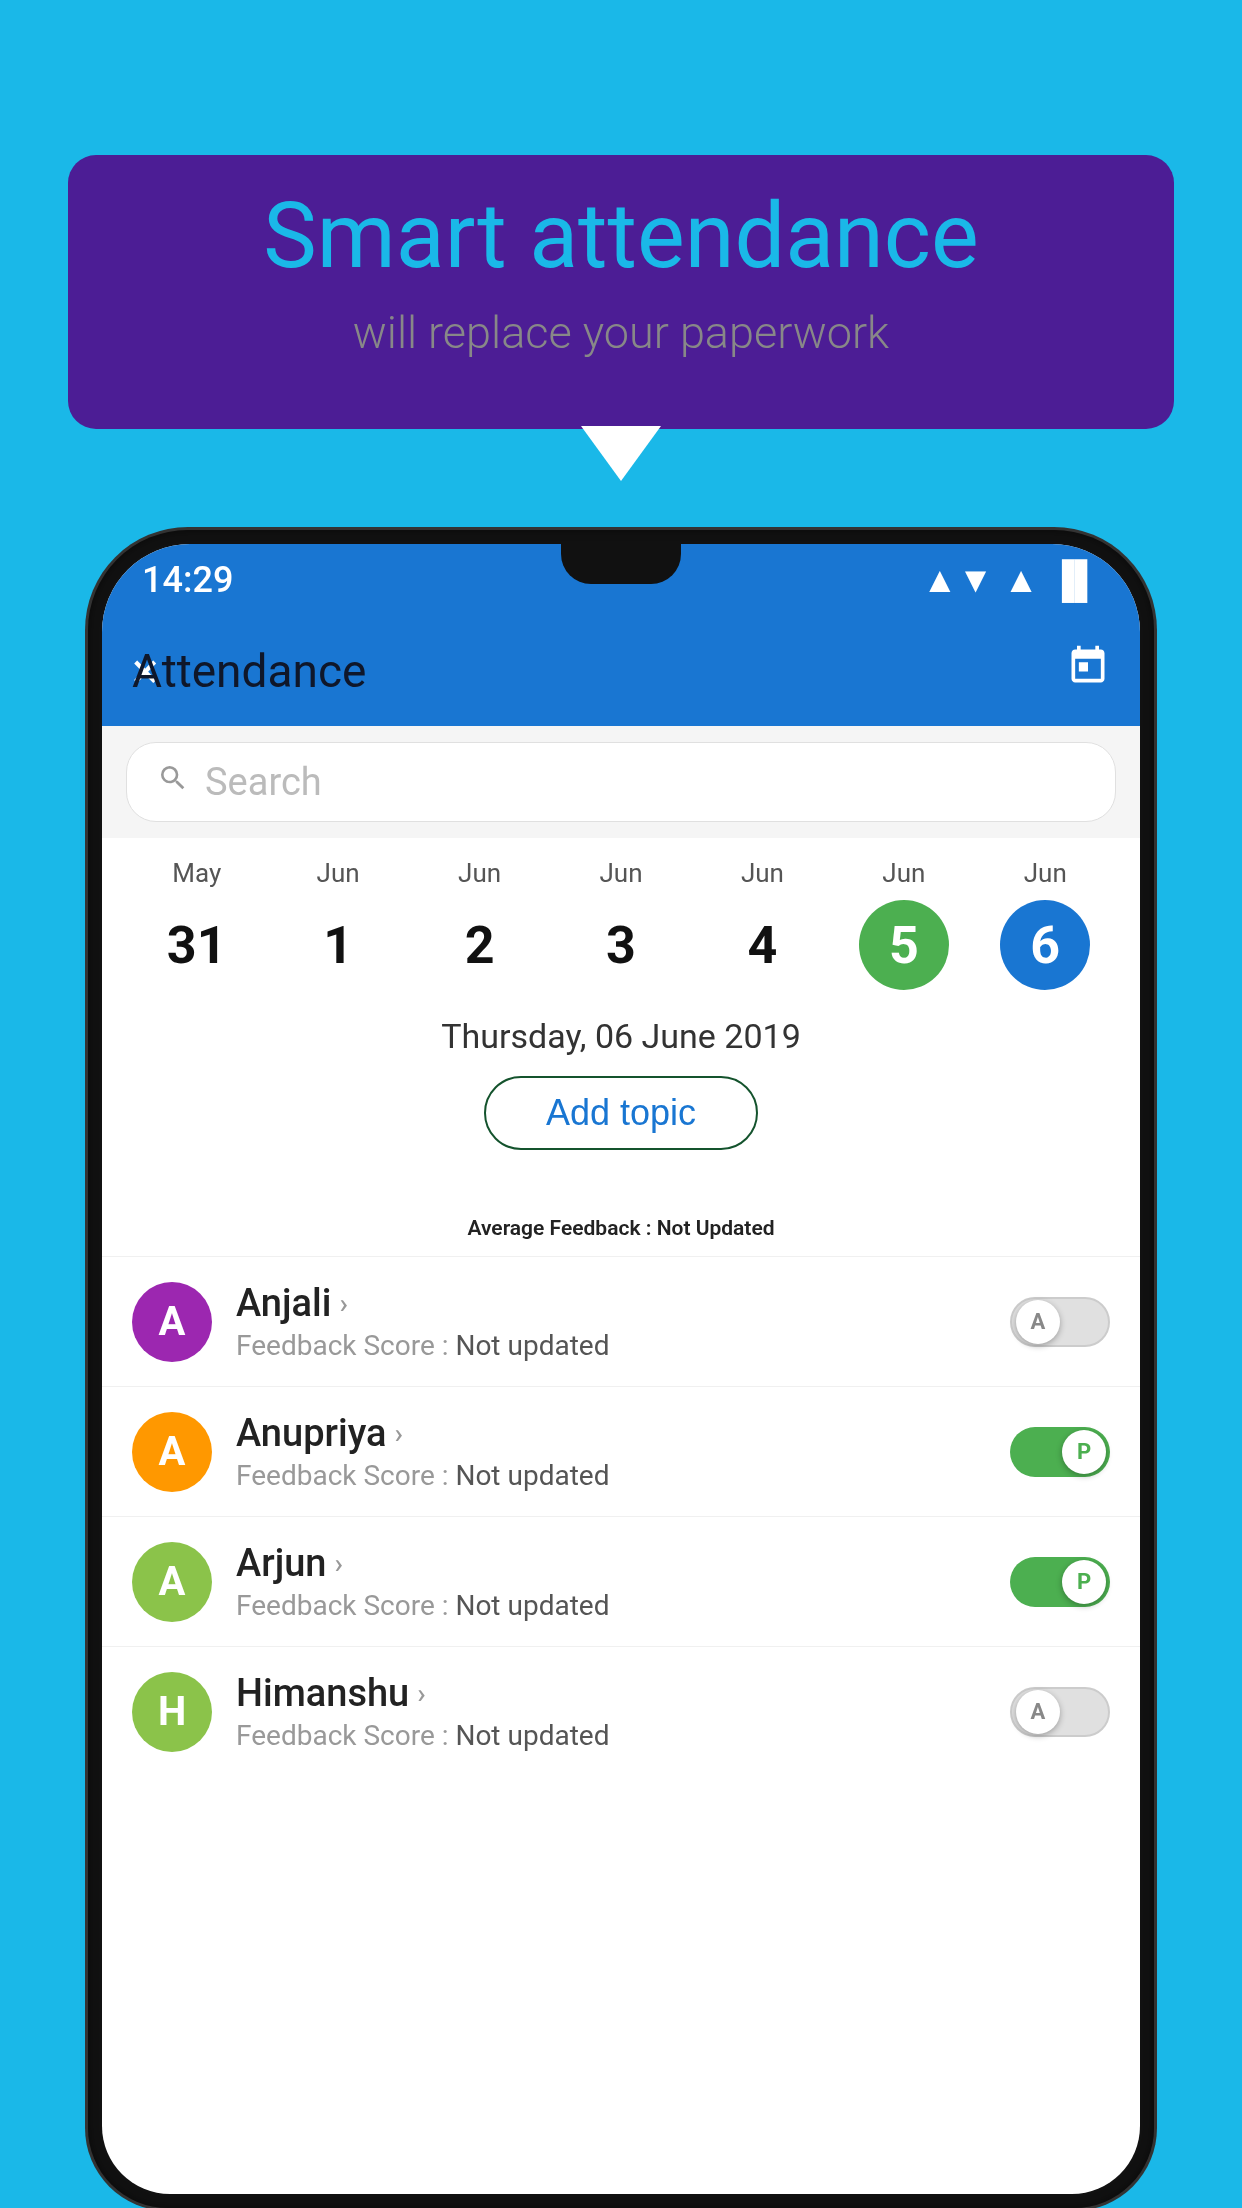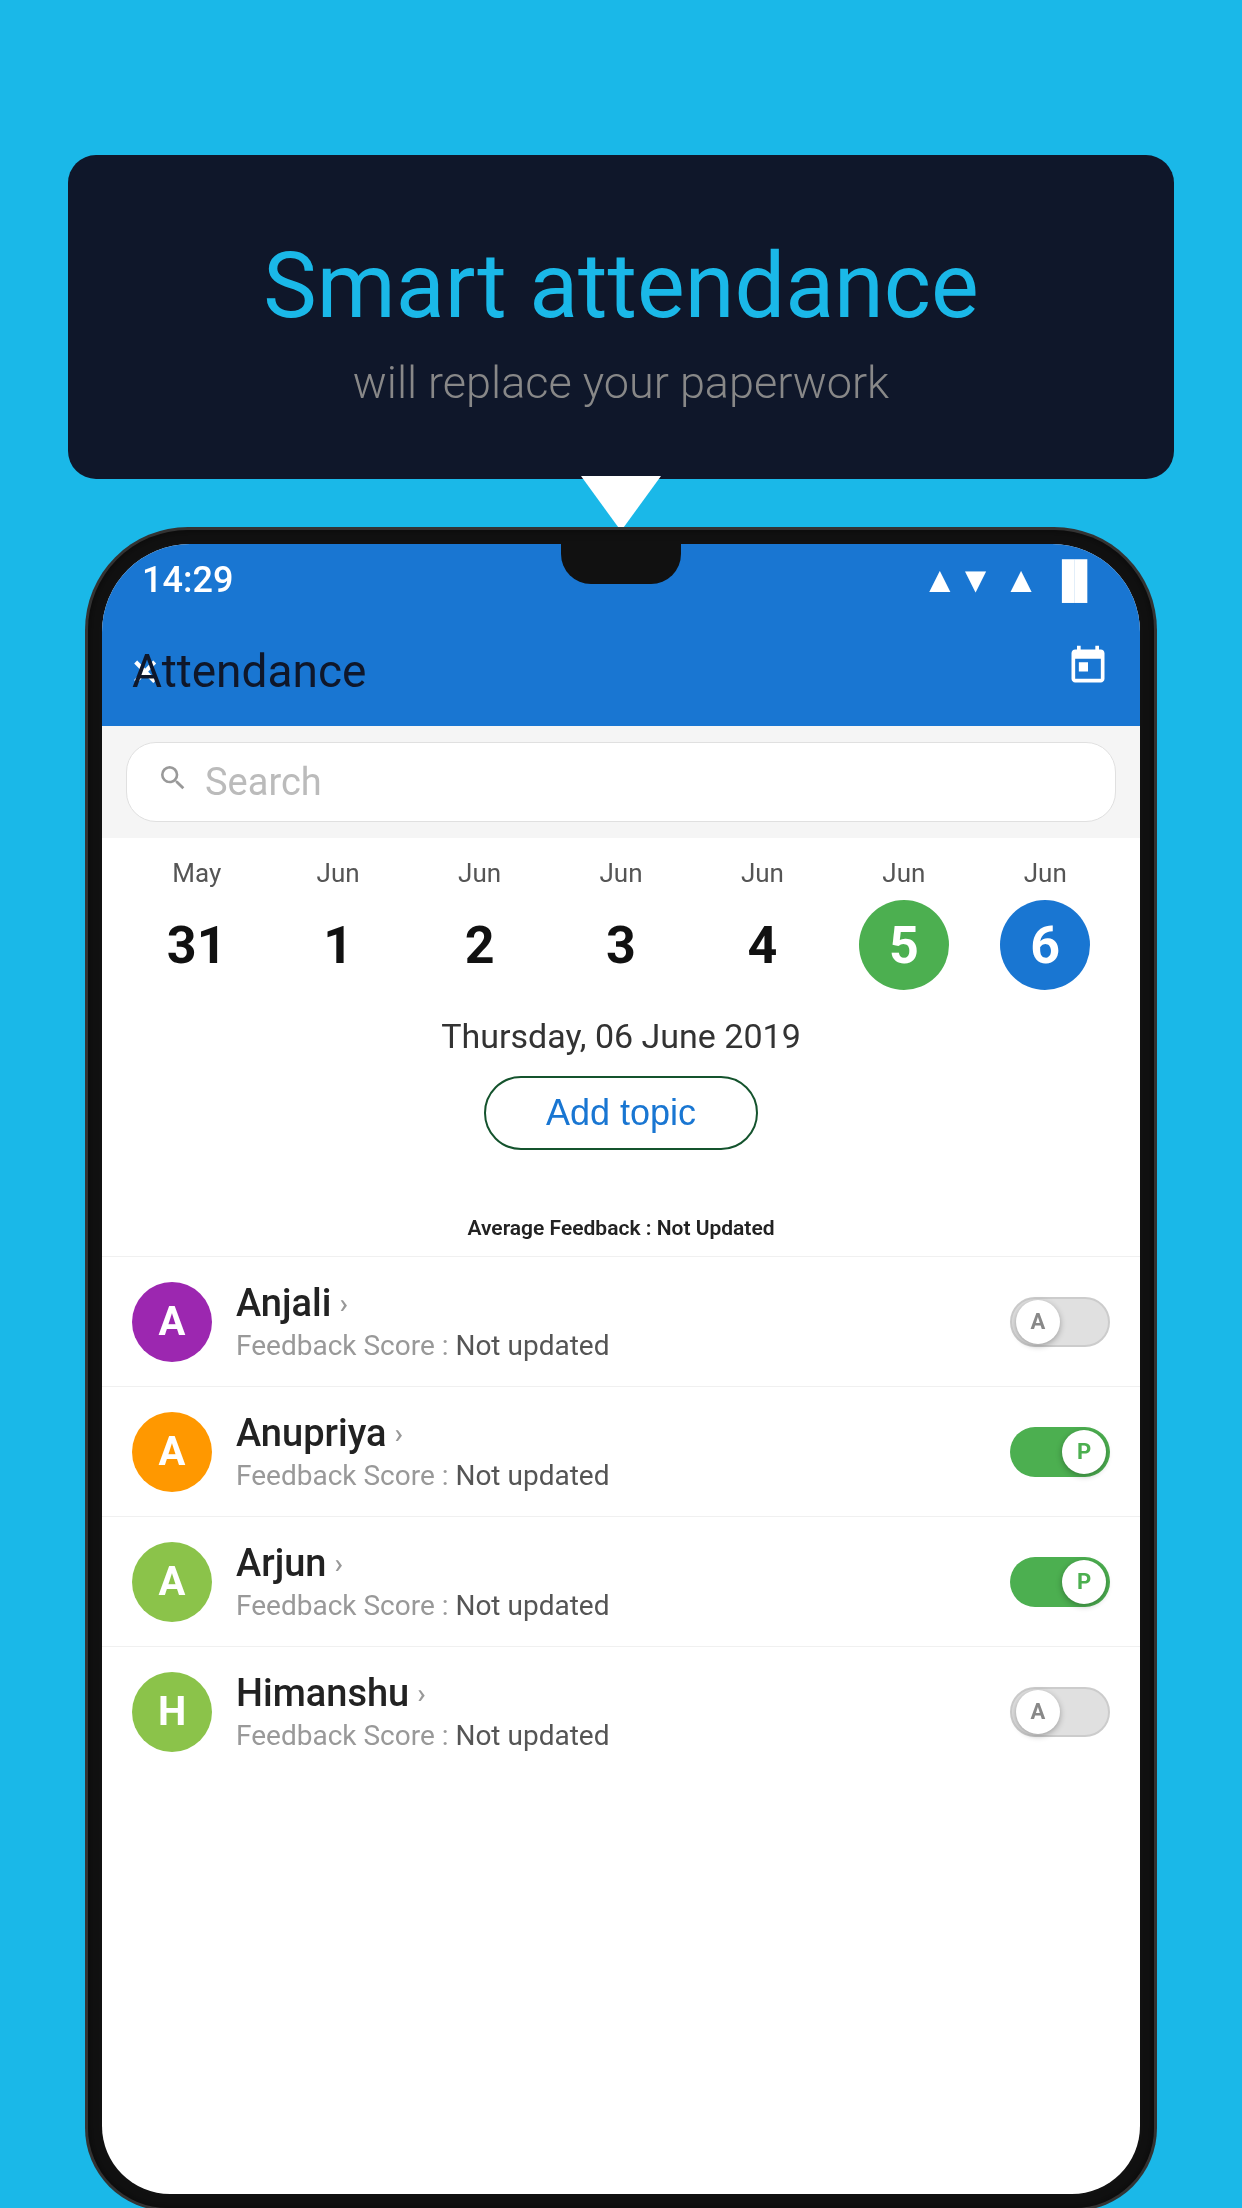--- a/index.html
+++ b/index.html
@@ -13,23 +13,23 @@
     }
 
     
     .speech-bubble-container {
       position: absolute;
       top: 155px;
       left: 68px;
       right: 68px;
     }
     .speech-bubble {
-      background: #0f172a;
+      background: #4c1d95;
       border-radius: 28px;
-      padding: 82px 80px 70px;
+      padding: 32px 80px 70px;
       text-align: center;
       position: relative;
     }
     .speech-bubble::after {
       content: '';
       position: absolute;
       bottom: -52px;
       left: 50%;
       transform: translateX(-50%);
       width: 0;

